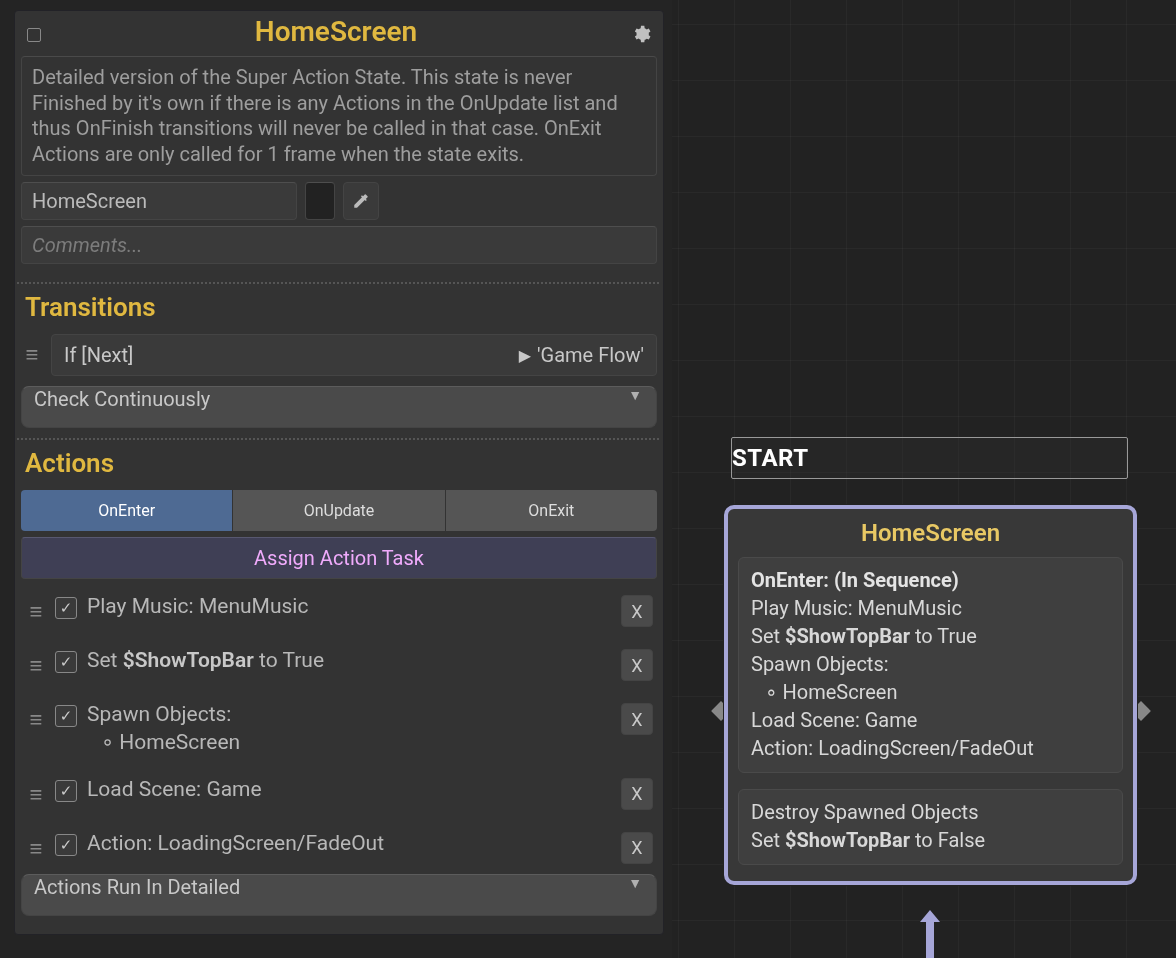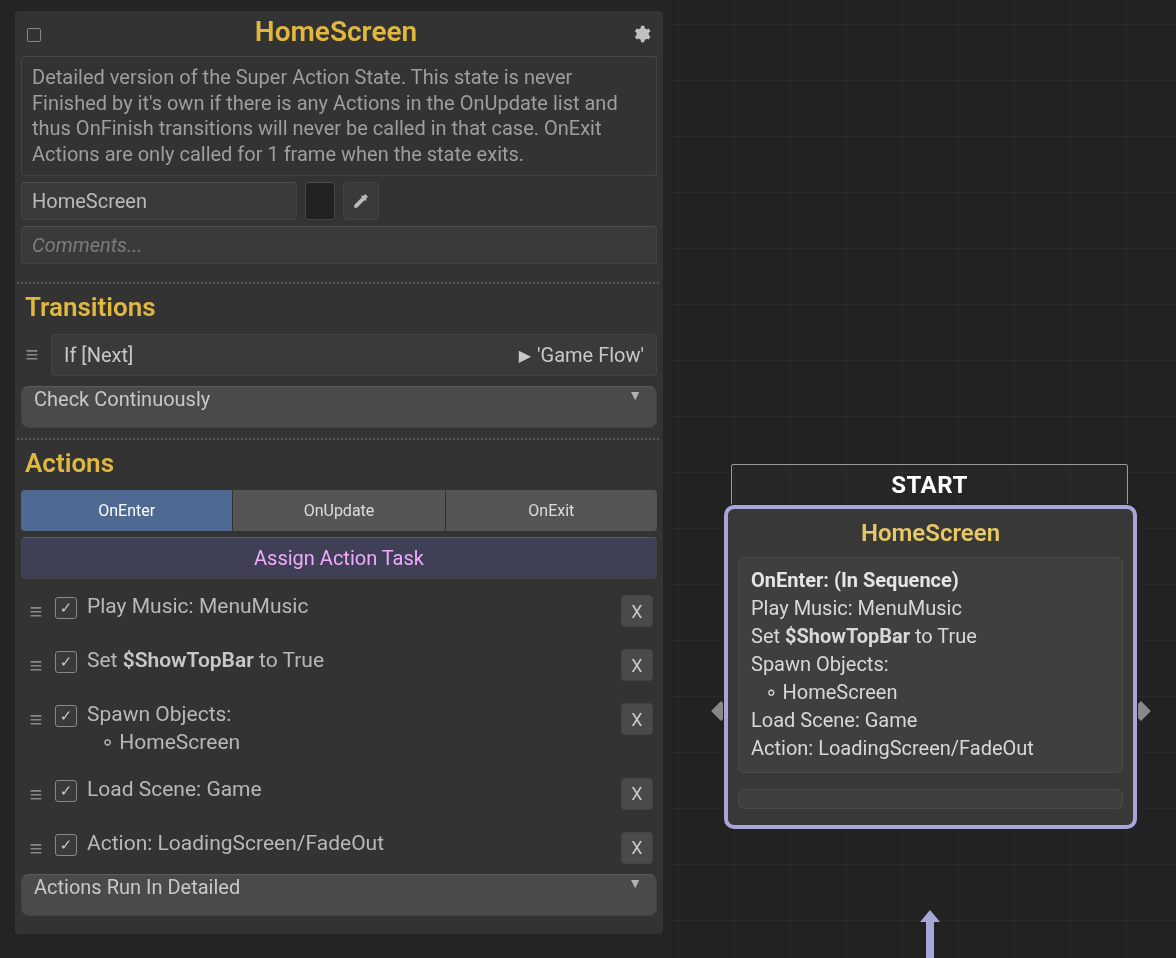--- a/index.html
+++ b/index.html
@@ -191,23 +191,23 @@
   .action-sub{ padding-left: 14px; display:block;}
   .del-btn {
     width:32px; height:32px; background:#4a4a4a; border:1px solid #444;
     border-radius:4px; color:#c8c8c8; font-size:18px;
     display:flex; align-items:center; justify-content:center; cursor:pointer;
     margin-top:2px;
   }
 
   
   .start-label {
-    position:absolute; left:731px; top:464px; width:397px;
+    position:absolute; left:731px; top:437px; width:397px;
     border:1px solid #999; color:#fff; font-size:24px; font-weight:700;
-    text-align:center; padding:6px 0; letter-spacing:0.5px;
+    padding:6px 0; letter-spacing:0.5px;
     background:rgba(50,50,50,0.3);
     border-radius:2px;
   }
   .graph-node {
     position:absolute; left:724px; top:505px; width:413px;
     background:#383838;
     border: 4px solid #a6a6d8;
     border-radius:10px;
     box-shadow: 0 0 0 1px #222;
   }
@@ -348,18 +348,22 @@
         <div class="gn-line">Set <b>$ShowTopBar</b> to True</div>
         <div class="gn-line">Spawn Objects:</div>
         <div class="gn-line">
           <span class="bullet">HomeScreen</span>
         </div>
         <div class="gn-line">Load Scene: Game</div>
         <div class="gn-line">Action: LoadingScreen/FadeOut</div>
       </div>
   </div>
   <div class="gn-block">
+    <div id="gn-exit-lines">
+        <div class="gn-line">Destroy Spawned Objects</div>
+        <div class="gn-line">Set <b>$ShowTopBar</b> to False</div>
+      </div>
   </div>
 </div>
 
 <svg style="position:absolute; left:916px; top:910px;" width="28" height="48">
   <polygon points="14,0 24,12 18,12 18,48 10,48 10,12 4,12" fill="#a6a6d8"></polygon>
 </svg>
 
 </body></html>

